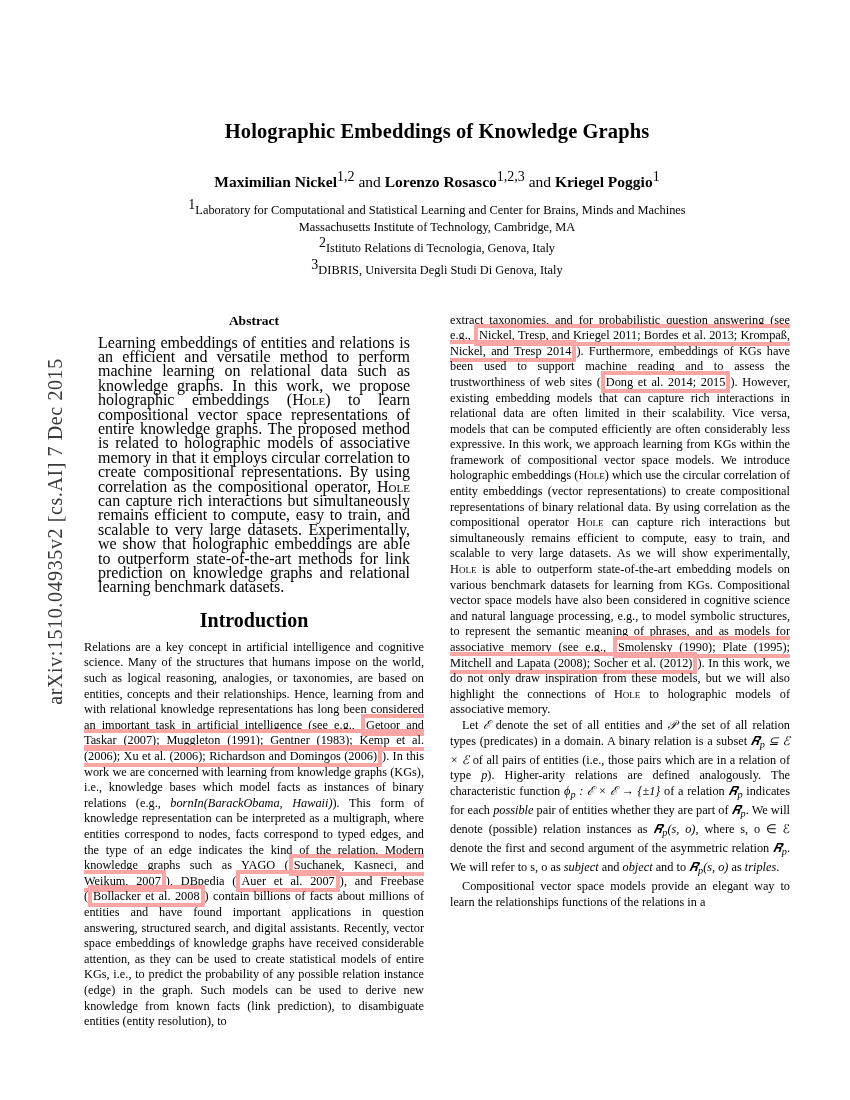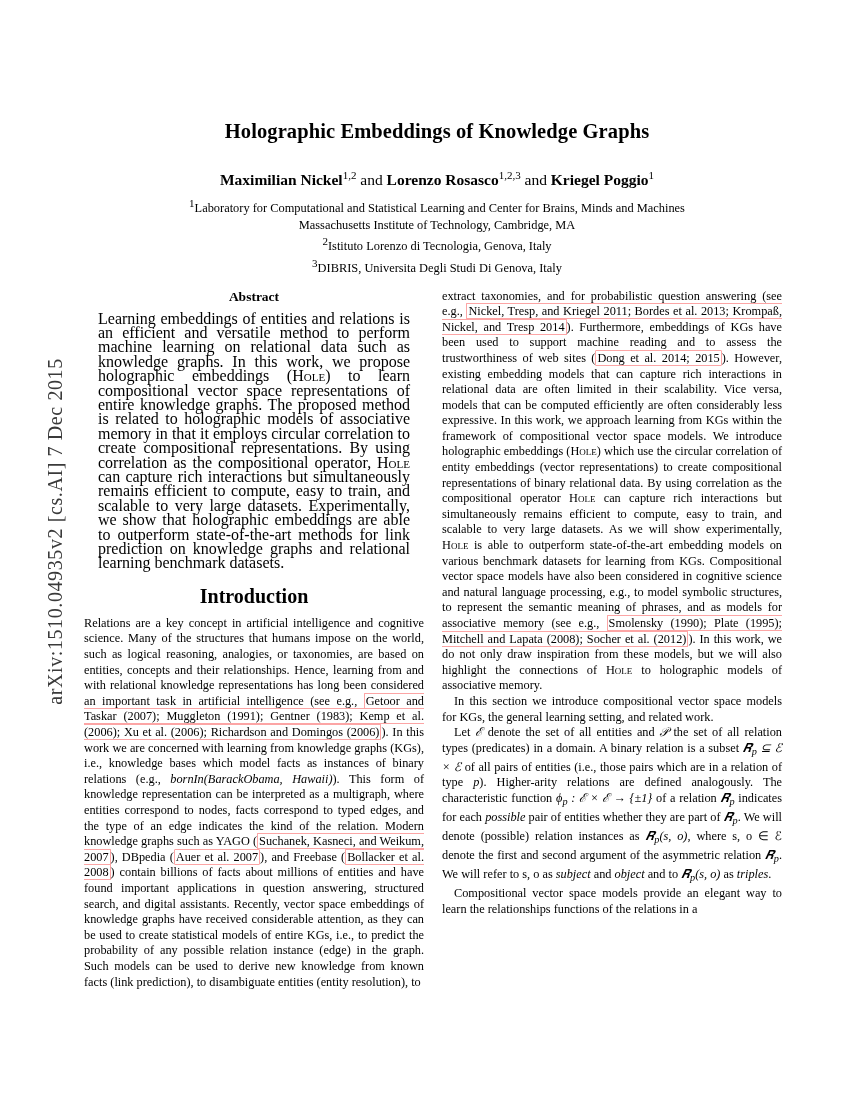--- a/index.html
+++ b/index.html
@@ -49,30 +49,30 @@
     letter-spacing: 0.1px;
     margin: 0 0 26px 0;
   }
   .authors {
     text-align: center;
     font-size: 15.5px;
     margin-bottom: 6px;
   }
   .authors .name { font-weight: bold; }
   .authors .and { font-weight: normal; }
-  sup { font-size: 11px; vertical-align: super; }
+  sup { font-size: 14px; vertical-align: super; }
   .affil {
     text-align: center;
     font-size: 12.4px;
     line-height: 16.5px;
   }
   .columns {
     display: flex;
-    gap: 18px;
-    margin-top: 12px;
+    gap: 26px;
+    margin-top: 34px;
   }
   .col {
     width: 340px;
   }
   .sec-head {
     text-align: center;
     font-size: 20px;
     font-weight: bold;
     margin: 14px 0 8px 0;
   }
@@ -93,21 +93,21 @@
     font-size: 12.3px;
     line-height: 15.6px;
     text-align: justify;
     margin: 0;
     hyphens: auto;
   }
   p.body + p.body { text-indent: 12px; }
   .sc { font-variant: small-caps; }
   .it { font-style: italic; }
   .cite-box {
-    border: 1px solid #fca5a5;
+    border: 4px solid #fca5a5;
     padding: 0 1px;
     border-radius: 1px;
     display: inline;
   }
   .mathcal { font-family: "Liberation Serif", serif; font-style: italic; }
 </style>
 </head>
 <body>
 
 <div class="page">
@@ -121,42 +121,41 @@
     <div class="authors">
       <span class="name">Maximilian Nickel</span><sup>1,2</sup>
       <span class="and">and</span>
       <span class="name">Lorenzo Rosasco</span><sup>1,2,3</sup>
       <span class="and">and</span>
       <span class="name">Kriegel Poggio</span><sup>1</sup>
     </div>
 
     <div class="affil"><sup>1</sup><span>Laboratory for Computational and Statistical Learning and Center for Brains, Minds and Machines</span></div>
     <div class="affil"><span>Massachusetts Institute of Technology, Cambridge, MA</span></div>
-    <div class="affil"><sup>2</sup><span>Istituto Lorenzo di Tecnologia, Genova, Italy</span></div>
+    <div class="affil"><sup>2</sup><span>Istituto Relations di Tecnologia, Genova, Italy</span></div>
     <div class="affil"><sup>3</sup><span>DIBRIS, Universita Degli Studi Di Genova, Italy</span></div>
 
     <div class="columns">
 
       <div class="col">
 
         <div class="abs-head">Abstract</div>
         <div class="abstract">Learning embeddings of entities and relations is an efficient and versatile method to perform machine learning on relational data such as knowledge graphs. In this work, we propose holographic embeddings (<span class="sc">Hole</span>) to learn compositional vector space representations of entire knowledge graphs. The proposed method is related to holographic models of associative memory in that it employs circular correlation to create compositional representations. By using correlation as the compositional operator, <span class="sc">Hole</span> can capture rich interactions but simultaneously remains efficient to compute, easy to train, and scalable to very large datasets. Experimentally, we show that holographic embeddings are able to outperform state-of-the-art methods for link prediction on knowledge graphs and relational learning benchmark datasets.</div>
 
         <div class="sec-head">Introduction</div>
 
         <p class="body"><span>Relations are a key concept in artificial intelligence and cognitive science. Many of the structures that humans impose on the world, such as logical reasoning, analogies, or taxonomies, are based on entities, concepts and their relationships. Hence, learning from and with relational knowledge representations has long been considered an important task in artificial intelligence (see e.g., </span><span class="cite-box">Getoor and Taskar (2007); Muggleton (1991); Gentner (1983); Kemp et al. (2006); Xu et al. (2006); Richardson and Domingos (2006)</span><span>). In this work we are concerned with learning from knowledge graphs (KGs), i.e., knowledge bases which model facts as instances of binary relations (e.g., </span><span class="it">bornIn(BarackObama, Hawaii)</span><span>). This form of knowledge representation can be interpreted as a multigraph, where entities correspond to nodes, facts correspond to typed edges, and the type of an edge indicates the kind of the relation. Modern knowledge graphs such as YAGO (</span><span class="cite-box">Suchanek, Kasneci, and Weikum, 2007</span><span>), DBpedia (</span><span class="cite-box">Auer et al. 2007</span><span>), and Freebase (</span><span class="cite-box">Bollacker et al. 2008</span><span>) contain billions of facts about millions of entities and have found important applications in question answering, structured search, and digital assistants. Recently, vector space embeddings of knowledge graphs have received considerable attention, as they can be used to create statistical models of entire KGs, i.e., to predict the probability of any possible relation instance (edge) in the graph. Such models can be used to derive new knowledge from known facts (link prediction), to disambiguate entities (entity resolution), to</span></p>
 
       </div>
 
       <div class="col">
 
         <p class="body"><span>extract taxonomies, and for probabilistic question answering (see e.g., </span><span class="cite-box">Nickel, Tresp, and Kriegel 2011; Bordes et al. 2013; Krompaß, Nickel, and Tresp 2014</span><span>). Furthermore, embeddings of KGs have been used to support machine reading and to assess the trustworthiness of web sites (</span><span class="cite-box">Dong et al. 2014; 2015</span><span>). However, existing embedding models that can capture rich interactions in relational data are often limited in their scalability. Vice versa, models that can be computed efficiently are often considerably less expressive. In this work, we approach learning from KGs within the framework of compositional vector space models. We introduce holographic embeddings (<span class="sc">Hole</span>) which use the circular correlation of entity embeddings (vector representations) to create compositional representations of binary relational data. By using correlation as the compositional operator <span class="sc">Hole</span> can capture rich interactions but simultaneously remains efficient to compute, easy to train, and scalable to very large datasets. As we will show experimentally, <span class="sc">Hole</span> is able to outperform state-of-the-art embedding models on various benchmark datasets for learning from KGs. Compositional vector space models have also been considered in cognitive science and natural language processing, e.g., to model symbolic structures, to represent the semantic meaning of phrases, and as models for associative memory (see e.g., </span><span class="cite-box">Smolensky (1990); Plate (1995); Mitchell and Lapata (2008); Socher et al. (2012)</span><span>). In this work, we do not only draw inspiration from these models, but we will also highlight the connections of <span class="sc">Hole</span> to holographic models of associative memory.</span></p>
 
 
-        <p class="body">In this section we introduce compositional vector space models for KGs, the general learning setting, and related work.</p>
 
         <p class="body"><span>Let </span><span class="mathcal">ℰ</span><span> denote the set of all entities and </span><span class="mathcal">𝒫</span><span> the set of all relation types (predicates) in a domain. A binary relation is a subset </span><span class="mathcal">𝑹<sub>p</sub> ⊆ ℰ × ℰ</span><span> of all pairs of entities (i.e., those pairs which are in a relation of type </span><span class="it">p</span><span>). Higher-arity relations are defined analogously. The characteristic function </span><span class="mathcal">ϕ<sub>p</sub> : ℰ × ℰ → {±1}</span><span> of a relation </span><span class="mathcal">𝑹<sub>p</sub></span><span> indicates for each </span><span class="it">possible</span><span> pair of entities whether they are part of </span><span class="mathcal">𝑹<sub>p</sub></span><span>. We will denote (possible) relation instances as </span><span class="mathcal">𝑹<sub>p</sub>(s, o)</span><span>, where </span><span>s, o ∈ ℰ</span><span> denote the first and second argument of the asymmetric relation </span><span class="mathcal">𝑹<sub>p</sub></span><span>. We will refer to </span><span>s, o</span><span> as </span><span class="it">subject</span><span> and </span><span class="it">object</span><span> and to </span><span class="mathcal">𝑹<sub>p</sub>(s, o)</span><span> as </span><span class="it">triples</span><span>.</span></p>
 
         <p class="body">Compositional vector space models provide an elegant way to learn the relationships functions of the relations in a</p>
 
       </div>
 
     </div>
   </div>
 </div>

